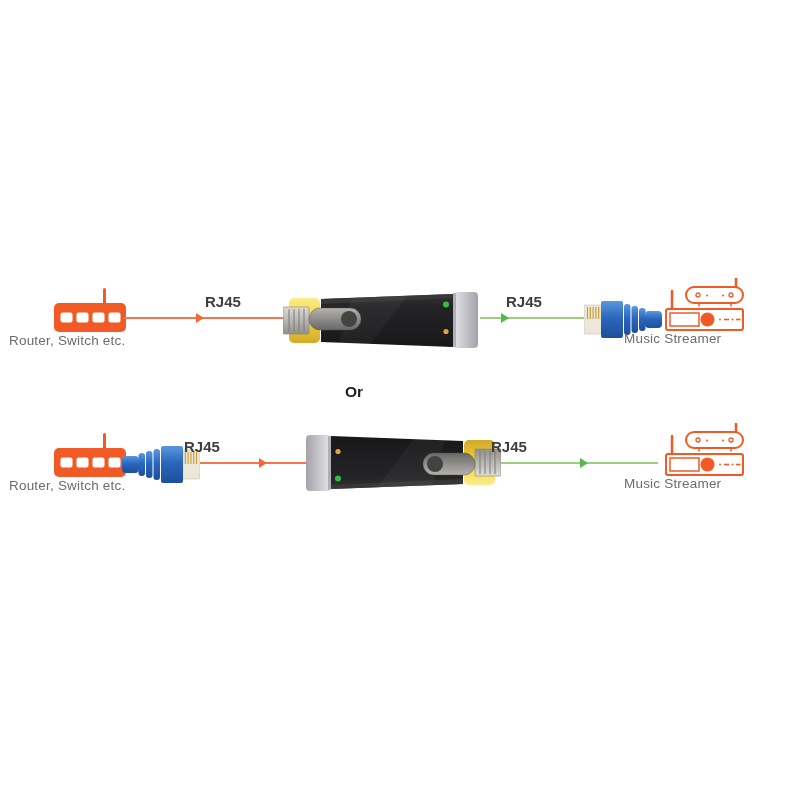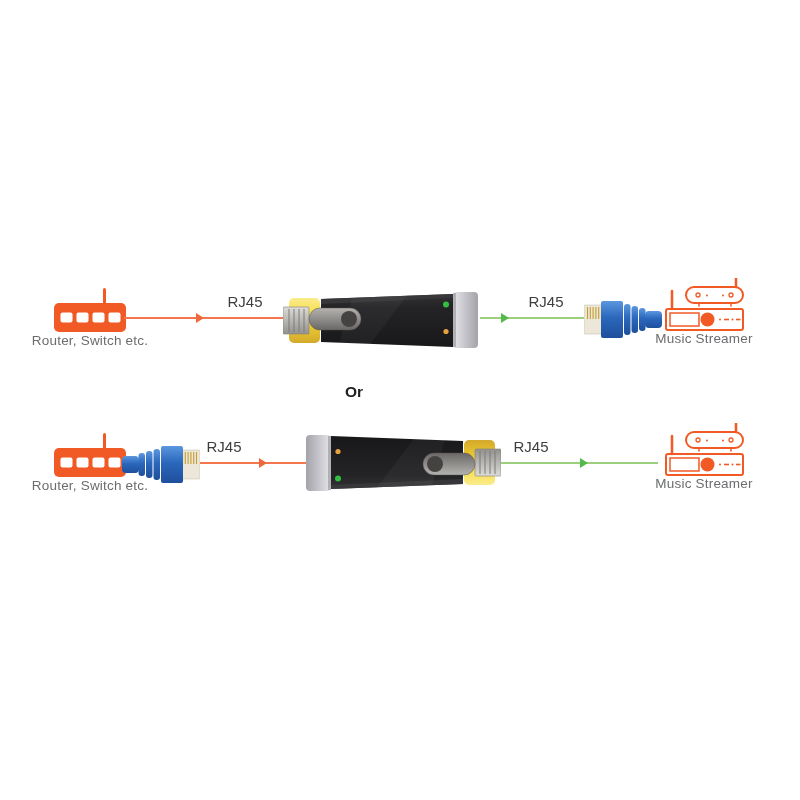--- a/index.html
+++ b/index.html
@@ -1,22 +1,22 @@
 <!DOCTYPE html>
 <html style="--accent_orange: #F15A24; --line_orange: #F3764E; --arrow_orange: #EE6A3C; --line_green: #9CCF7E; --arrow_green: #53B94A; --led_green: #33BE42; --led_amber: #E8A23C; --device_black: #232325; --cap_silver: #C9C9CE; --connector_yellow: #F5D838; --connector_blue: #2B67BC; --text_dark: #3E3E40; --text_gray: #6B6C6E; --text_black: #1F1F21;"><head>
 <meta charset="utf-8">
 <style>
   html,body{margin:0;padding:0;background:#fff;}
   .canvas{position:relative;width:800px;height:800px;background:#fff;overflow:hidden;
           font-family:"Liberation Sans",sans-serif;}
   .defs{position:absolute;width:0;height:0;overflow:hidden;}
   .abs{position:absolute;}
   .abs svg{display:block;width:100%;height:100%;}
-  .caption{position:absolute;text-align:center;font-size:13.5px;color:var(--text_gray);letter-spacing:.2px;}
-  .linklabel{position:absolute;text-align:center;font-size:15px;font-weight:400;color:var(--text_dark);}
+  .caption{position:absolute;text-align:left;font-size:13.5px;color:var(--text_gray);letter-spacing:.2px;}
+  .linklabel{position:absolute;font-size:15px;font-weight:700;color:var(--text_dark);}
   .or{position:absolute;left:345px;top:383px;width:80px;text-align:left;
       font-size:15.5px;font-weight:700;color:var(--text_black);}
   .line{position:absolute;height:2px;}
   .line.orange{background:var(--line_orange);}
   .line.green{background:var(--line_green);}
   .arrow{position:absolute;top:-4px;width:0;height:0;
          border-top:5px solid transparent;border-bottom:5px solid transparent;}
   .arrow.o{border-left:8px solid var(--arrow_orange);}
   .arrow.g{border-left:8px solid var(--arrow_green);}
   .flip{transform:rotate(180deg);}

